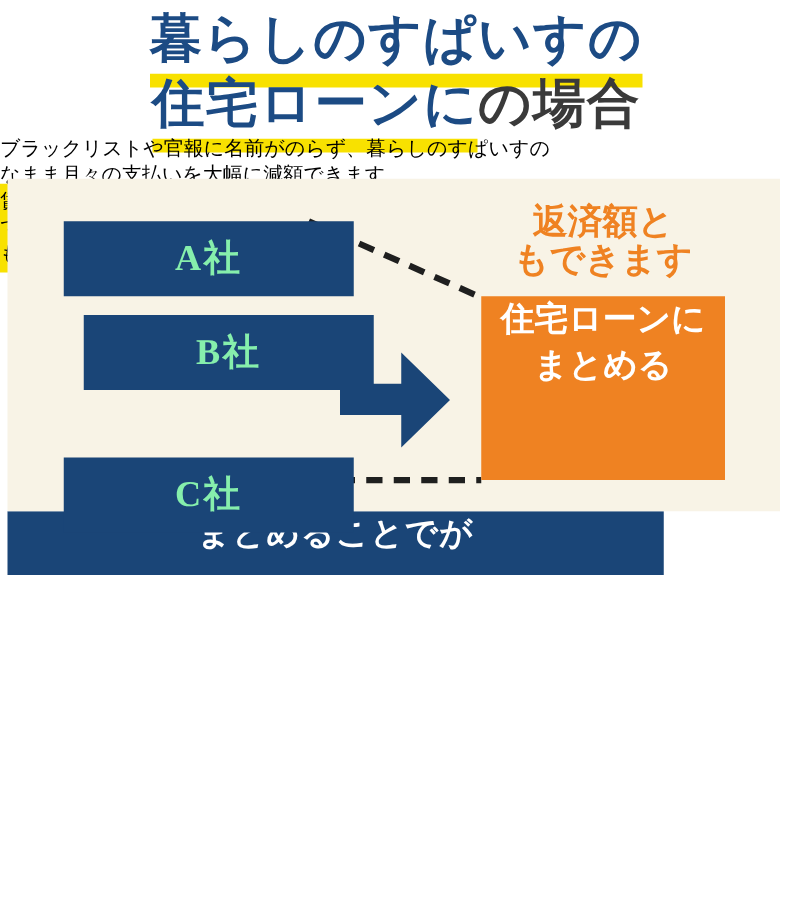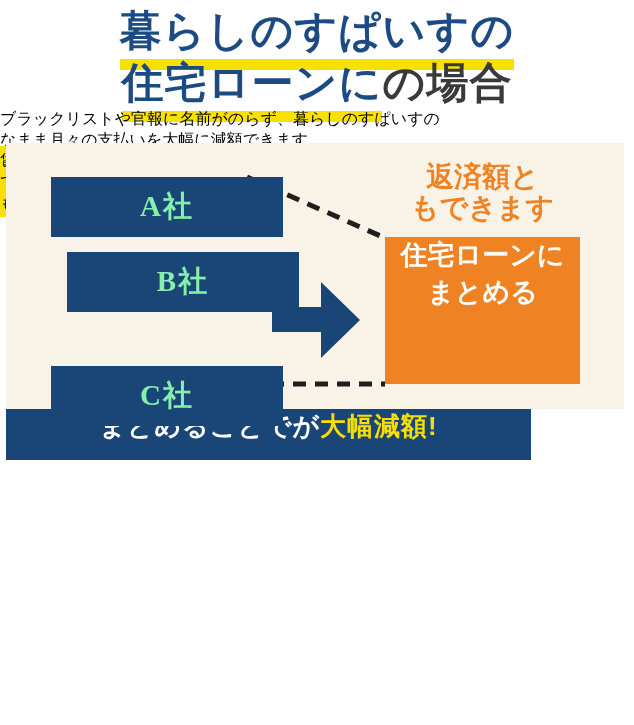--- a/index.html
+++ b/index.html
@@ -147,21 +147,20 @@
 
     <div class="result-box">
       <div>住宅ローンに</div>
       <div>まとめる</div>
     </div>
   </div>
 
   <div class="banner">
     <span class="seg-white">まとめることで</span>
       <span class="seg-white">が</span>
-      <span class="seg-yellow">大幅減額!</span>
   </div>
 </div>
 
 <p class="body-text">
   </p>
 <div class="line">ブラックリストや官報に名前がのらず、暮らしのすぱいすの</div>
   <div class="line">なまま月々の支払いを大幅に減額できます。</div>
 <p></p>
 
 <p class="highlight-text">

